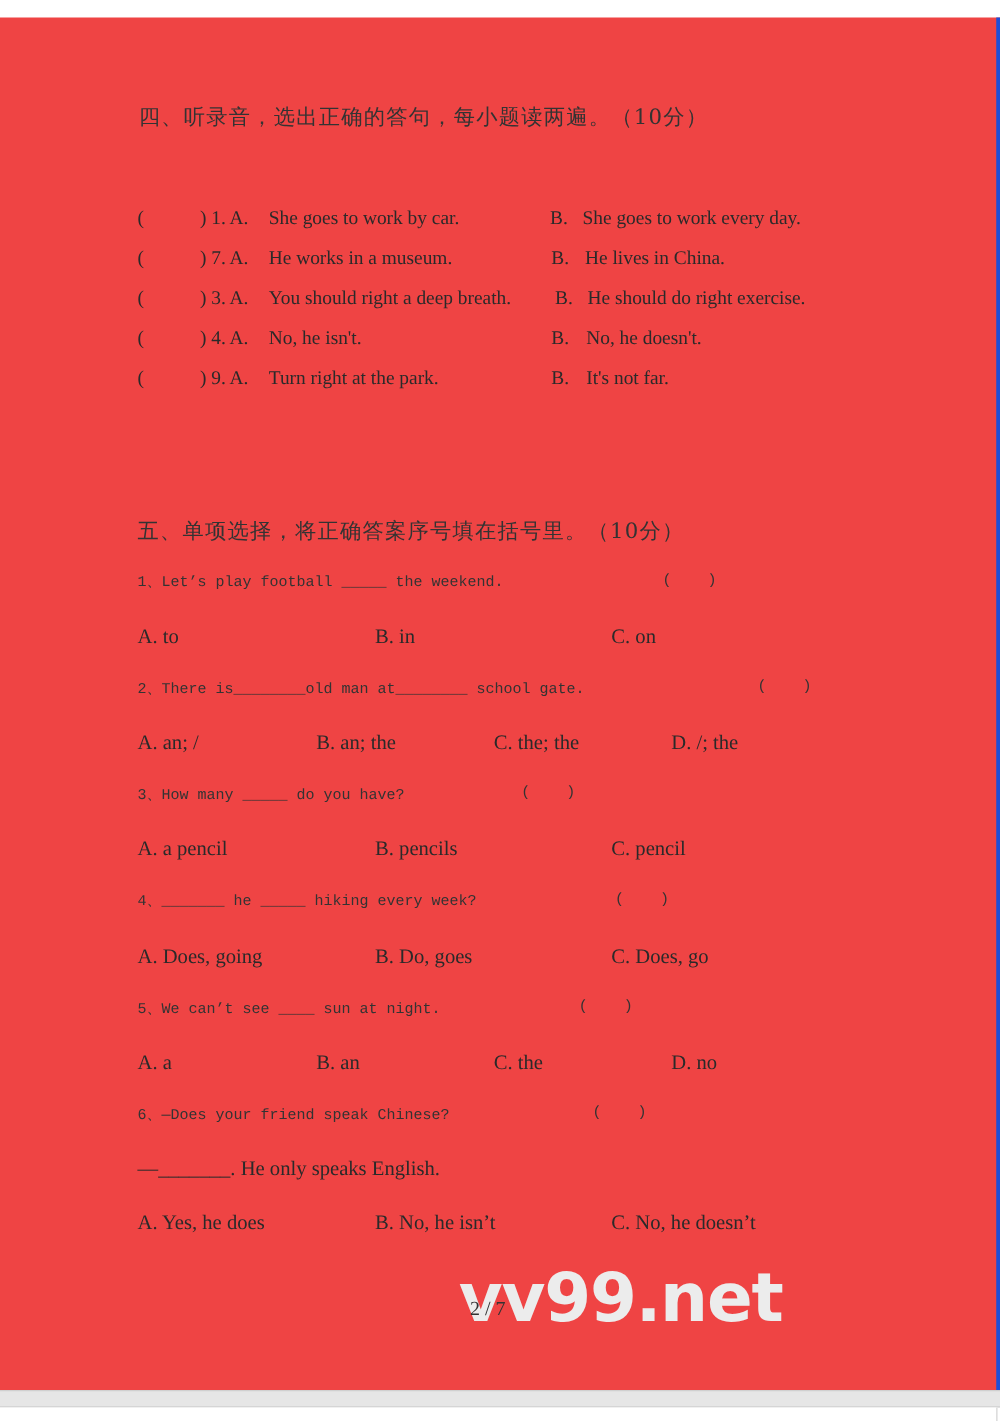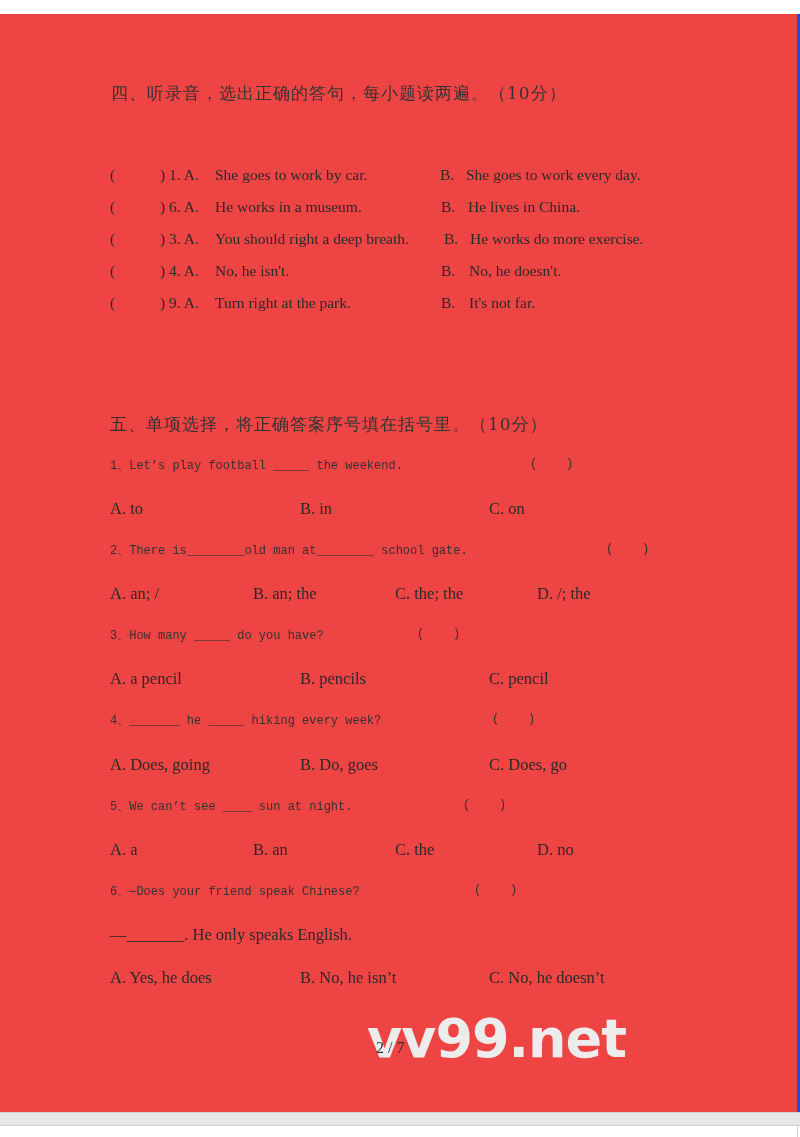--- a/index.html
+++ b/index.html
@@ -96,31 +96,31 @@
   <div>
     <div>
       <span class="abs listen" style="left:110px; top:152px;">(</span>
       <span class="abs listen" style="left:160px; top:152px;">) 1. A.</span>
       <span class="abs listen" style="left:215px; top:152px;">She goes to work by car.</span>
       <span class="abs listen" style="left:440px; top:152px;">B.</span>
       <span class="abs listen" style="left:466px; top:152px;">She goes to work every day.</span>
     </div>
     <div>
       <span class="abs listen" style="left:110px; top:184px;">(</span>
-      <span class="abs listen" style="left:160px; top:184px;">) 6. A.</span>
+      <span class="abs listen" style="left:160px; top:184px;">) 7. A.</span>
       <span class="abs listen" style="left:215px; top:184px;">He works in a museum.</span>
       <span class="abs listen" style="left:441px; top:184px;">B.</span>
       <span class="abs listen" style="left:468px; top:184px;">He lives in China.</span>
     </div>
     <div>
       <span class="abs listen" style="left:110px; top:216px;">(</span>
       <span class="abs listen" style="left:160px; top:216px;">) 3. A.</span>
       <span class="abs listen" style="left:215px; top:216px;">You should right a deep breath.</span>
       <span class="abs listen" style="left:444px; top:216px;">B.</span>
-      <span class="abs listen" style="left:470px; top:216px;">He works do more exercise.</span>
+      <span class="abs listen" style="left:470px; top:216px;">He should do right exercise.</span>
     </div>
     <div>
       <span class="abs listen" style="left:110px; top:248px;">(</span>
       <span class="abs listen" style="left:160px; top:248px;">) 4. A.</span>
       <span class="abs listen" style="left:215px; top:248px;">No, he isn't.</span>
       <span class="abs listen" style="left:441px; top:248px;">B.</span>
       <span class="abs listen" style="left:469px; top:248px;">No, he doesn't.</span>
     </div>
     <div>
       <span class="abs listen" style="left:110px; top:280px;">(</span>

